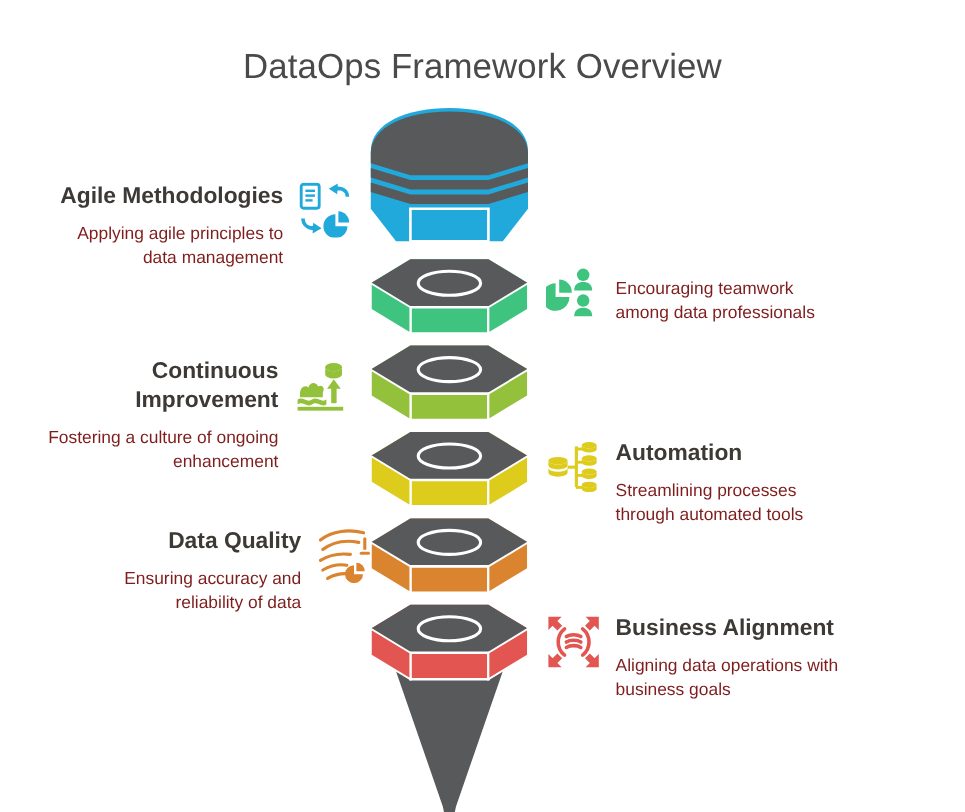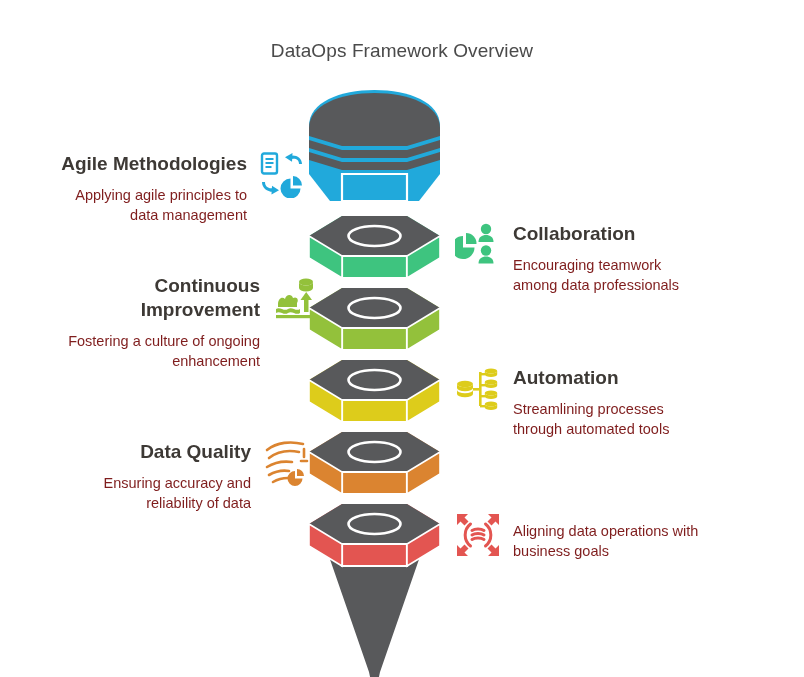--- a/index.html
+++ b/index.html
@@ -10,21 +10,21 @@
     font-family:"Liberation Sans","DejaVu Sans",sans-serif;
     overflow:hidden;
     position:relative;
   }
   .canvas{position:relative;width:804px;height:677px;}
 
   
   .title{
     position:absolute;left:0;top:40px;width:804px;
     text-align:center;
-    font-size:19px;font-weight:400;color:#4a4a4a;
+    font-size:29px;font-weight:400;color:#4a4a4a;
     letter-spacing:.1px;
   }
 
   
   .funnel{position:absolute;left:302px;top:88px;width:200px;height:545px;}
   .layer{position:absolute;left:0;width:145px;}
 
   
   .layer svg{display:block;overflow:visible;}
 
@@ -123,21 +123,21 @@
         <path d="M40 2 L105 2 L138 22 L138 44 L105 64 L40 64 L7 44 L7 22 Z" fill="#e35551"></path>
         <path d="M40 2 L105 2 L138 22 L105 42 L40 42 L7 22 Z" fill="#58595b"></path>
         <ellipse cx="72.5" cy="22" rx="26" ry="10" fill="none" stroke="#ffffff" stroke-width="2.6"></ellipse>
         <path d="M40 42 L105 42 L105 64 L40 64 Z" fill="#e35551" stroke="#ffffff" stroke-width="2.2"></path>
         <path d="M7 22 L7 44 L40 64 L40 42 Z" fill="#e35551" stroke="#ffffff" stroke-width="1.6"></path>
         <path d="M138 22 L138 44 L105 64 L105 42 Z" fill="#e35551" stroke="#ffffff" stroke-width="1.6"></path>
       </svg>
     </div>
   </div>
 
-  <div class="entry left" style="left:15px;top:152px;width:290px;">
+  <div class="entry left" style="left:4px;top:152px;width:290px;">
     <div class="txtcol">
       <div class="e-title">Agile Methodologies</div>
       <div class="e-desc">Applying agile principles to
 data management</div>
     </div>
     <div class="icon-box">
       <svg width="46" height="46" viewBox="0 0 46 46">
         <g fill="#21a9db">
           <rect x="3" y="1.5" width="15" height="20" rx="2" fill="none" stroke="#21a9db" stroke-width="2.4"></rect>
           <rect x="6.5" y="6" width="8" height="2"></rect>
@@ -147,21 +147,21 @@
           <path d="M33.5 1 L26 5.2 L33 9.8 Z"></path>
           <path d="M3 30 C3 37 10 41 16.5 39.5 L14 36 C10 37 6 35 6 30 Z"></path>
           <path d="M12.5 42.5 L20 38.3 L13 33.7 Z"></path>
           <path d="M34 24 L34 33.5 L43 33.5 A9.5 9.5 0 0 0 34 24 Z"></path>
           <path d="M31.5 26.5 A10 10 0 1 0 41.5 36.5 L31.5 36.5 Z"></path>
         </g>
       </svg>
     </div>
   </div>
 
-  <div class="entry left" style="left:0px;top:274px;width:290px;padding-left:28px;">
+  <div class="entry left" style="left:0px;top:298px;width:290px;">
     <div class="txtcol">
       <div class="e-title">Continuous
 Improvement</div>
       <div class="e-desc">Fostering a culture of ongoing
 enhancement</div>
     </div>
     <div class="icon-box">
       <svg width="46" height="46" viewBox="0 0 46 46">
         <g fill="#93c13b">
           <ellipse cx="34" cy="8" rx="7" ry="3.4"></ellipse>
@@ -208,21 +208,20 @@
           <circle cx="31" cy="7" r="5.2"></circle>
           <path d="M23.5 20 C23.5 15 27 13 31 13 C35 13 38.5 15 38.5 20 Z"></path>
           <circle cx="31" cy="28.5" r="5.2"></circle>
           <path d="M23.5 41.5 C23.5 36.5 27 34.5 31 34.5 C35 34.5 38.5 36.5 38.5 41.5 Z"></path>
           <path d="M11 11 L11 22 L21.5 22 A10.5 10.5 0 0 0 11 11 Z"></path>
           <path d="M8 14 A11.5 11.5 0 1 0 19.5 25.5 L8 25.5 Z"></path>
         </g>
       </svg>
     </div>
     <div class="txtcol">
-      <div class="e-title">Collaboration</div>
       <div class="e-desc">Encouraging teamwork
 among data professionals</div>
     </div>
   </div>
 
   <div class="entry right" style="left:455px;top:366px;width:330px;">
     <div class="icon-box">
       <svg width="46" height="46" viewBox="0 0 46 46">
         <g fill="#ddcc1b">
           <ellipse cx="10" cy="18" rx="8" ry="3.2"></ellipse>
@@ -264,18 +263,19 @@
         <g stroke="#e35551" fill="none" stroke-width="3" stroke-linecap="round">
           <path d="M15.5 12 A14 14 0 0 0 15.5 34"></path>
           <path d="M30.5 12 A14 14 0 0 1 30.5 34"></path>
           <path d="M17 18.5 C20 16.5 26 16.5 29 18.5"></path>
           <path d="M17 23 C20 21 26 21 29 23"></path>
           <path d="M17 27.5 C20 25.5 26 25.5 29 27.5"></path>
         </g>
       </svg>
     </div>
     <div class="txtcol">
+      <div class="e-title">Business Alignment</div>
       <div class="e-desc">Aligning data operations with
 business goals</div>
     </div>
   </div>
 
 </div>
 
 </body></html>

